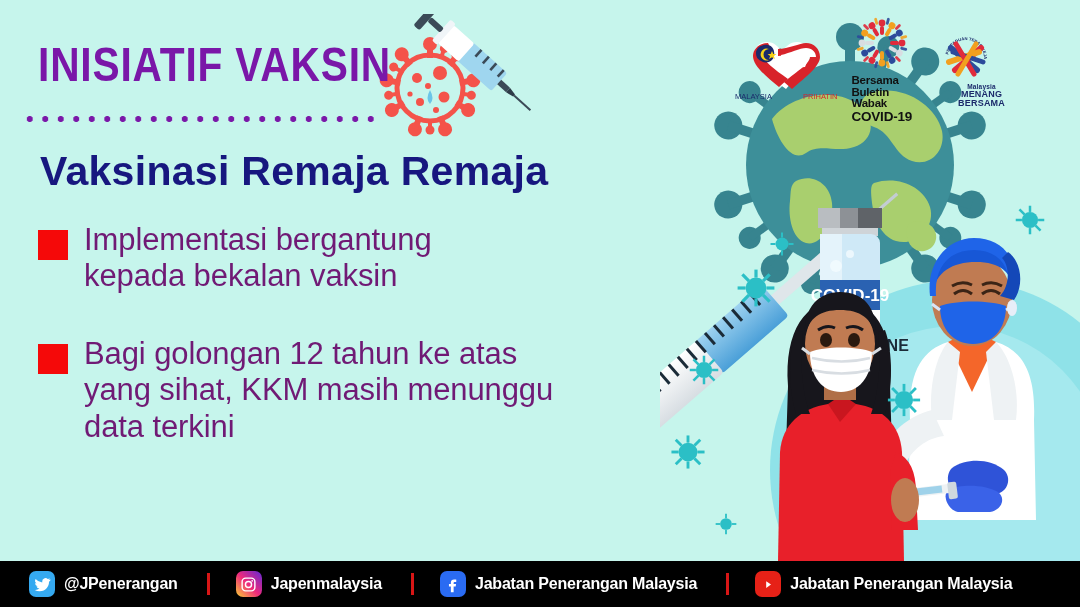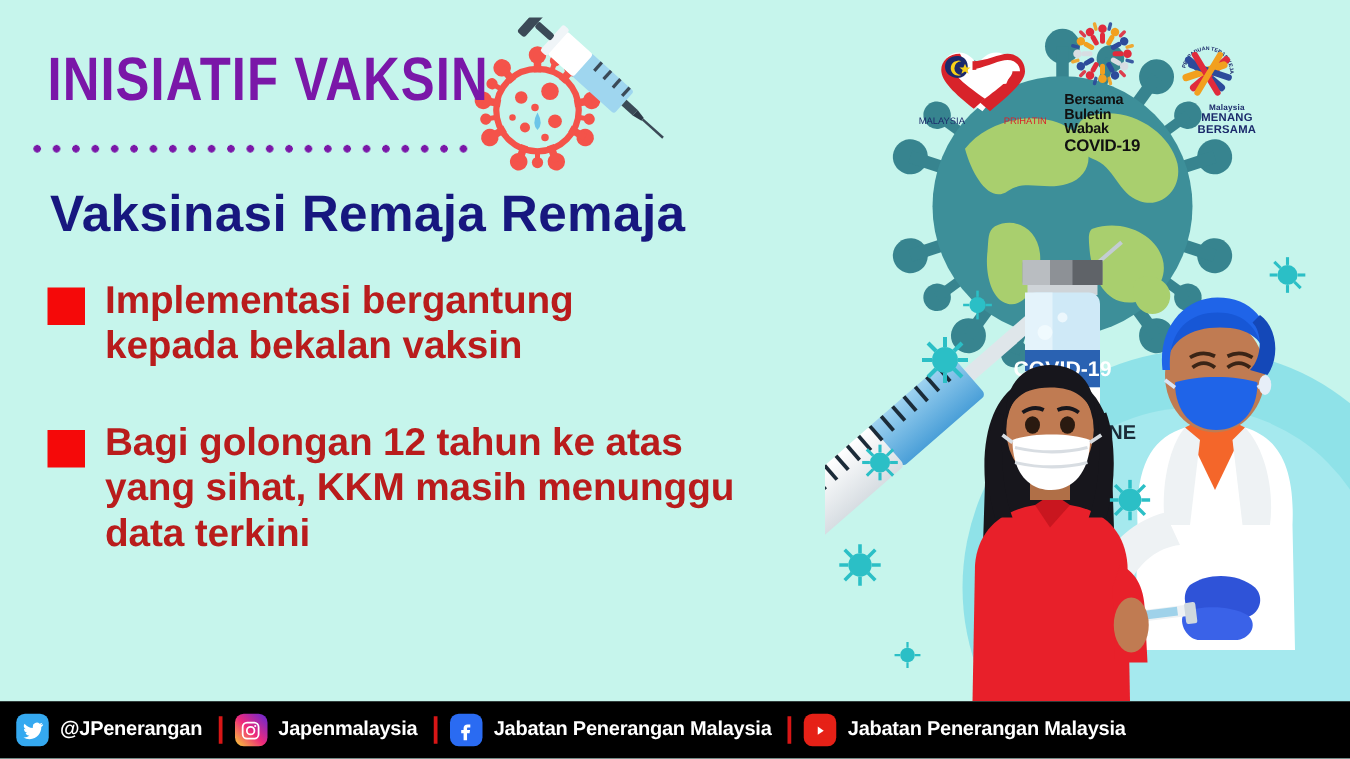--- a/index.html
+++ b/index.html
@@ -61,32 +61,32 @@
 
   #subhead {
     position:absolute; left:40px; top:148px;
     font-size:41px; font-weight:bold; color:#17177f;
     letter-spacing:.3px; white-space:nowrap; z-index:30;
   }
 
   
   .bullet { position:absolute; display:flex; gap:16px; z-index:30; }
   .sq { width:30px; height:30px; background:#f50909; flex:0 0 30px; margin-top:8px; }
-  .btxt { font-size:31px; font-weight:bold; color:#b91c1c; line-height:1.17; letter-spacing:-.1px; }
+  .btxt { font-size:31px; font-weight:normal; color:#701a75; line-height:1.17; letter-spacing:-.1px; }
   #b1 { left:38px; top:222px; }
   #b2 { left:38px; top:336px; }
 
   #sumber { position:absolute; left:42px; top:498px; font-size:26px; font-weight:bold; color:#111; letter-spacing:.2px; z-index:30; }
 
   
   #socialbar {
     position:absolute; left:0; bottom:0; width:1080px; height:46px;
     background:#000; display:flex; align-items:center; z-index:50;
   }
-  .sitem { display:flex; align-items:center; height:28px; padding:0 13px; position:relative; }
+  .sitem { display:flex; align-items:center; height:28px; padding:0 29px; position:relative; }
   .sitem + .sitem::before {
     content:""; position:absolute; left:0; top:3px; bottom:3px; width:3px; background:#d81616;
   }
   .sicon { width:26px; height:26px; border-radius:7px; flex:0 0 26px; display:flex; align-items:center; justify-content:center; margin-right:9px; }
   .slabel { color:#fff; font-size:16px; font-weight:bold; white-space:nowrap; letter-spacing:-.2px; }
   .ic-tw { background:#35a9f0; }
   .ic-ig { background:linear-gradient(45deg,#f9ce34,#ee2a7b 48%,#6228d7); }
   .ic-fb { background:#2a6bf2; }
   .ic-yt { background:#e62117; border-radius:7px; }
   .ic-tt { background:#000; border:1.6px solid #fff; border-radius:8px; }

